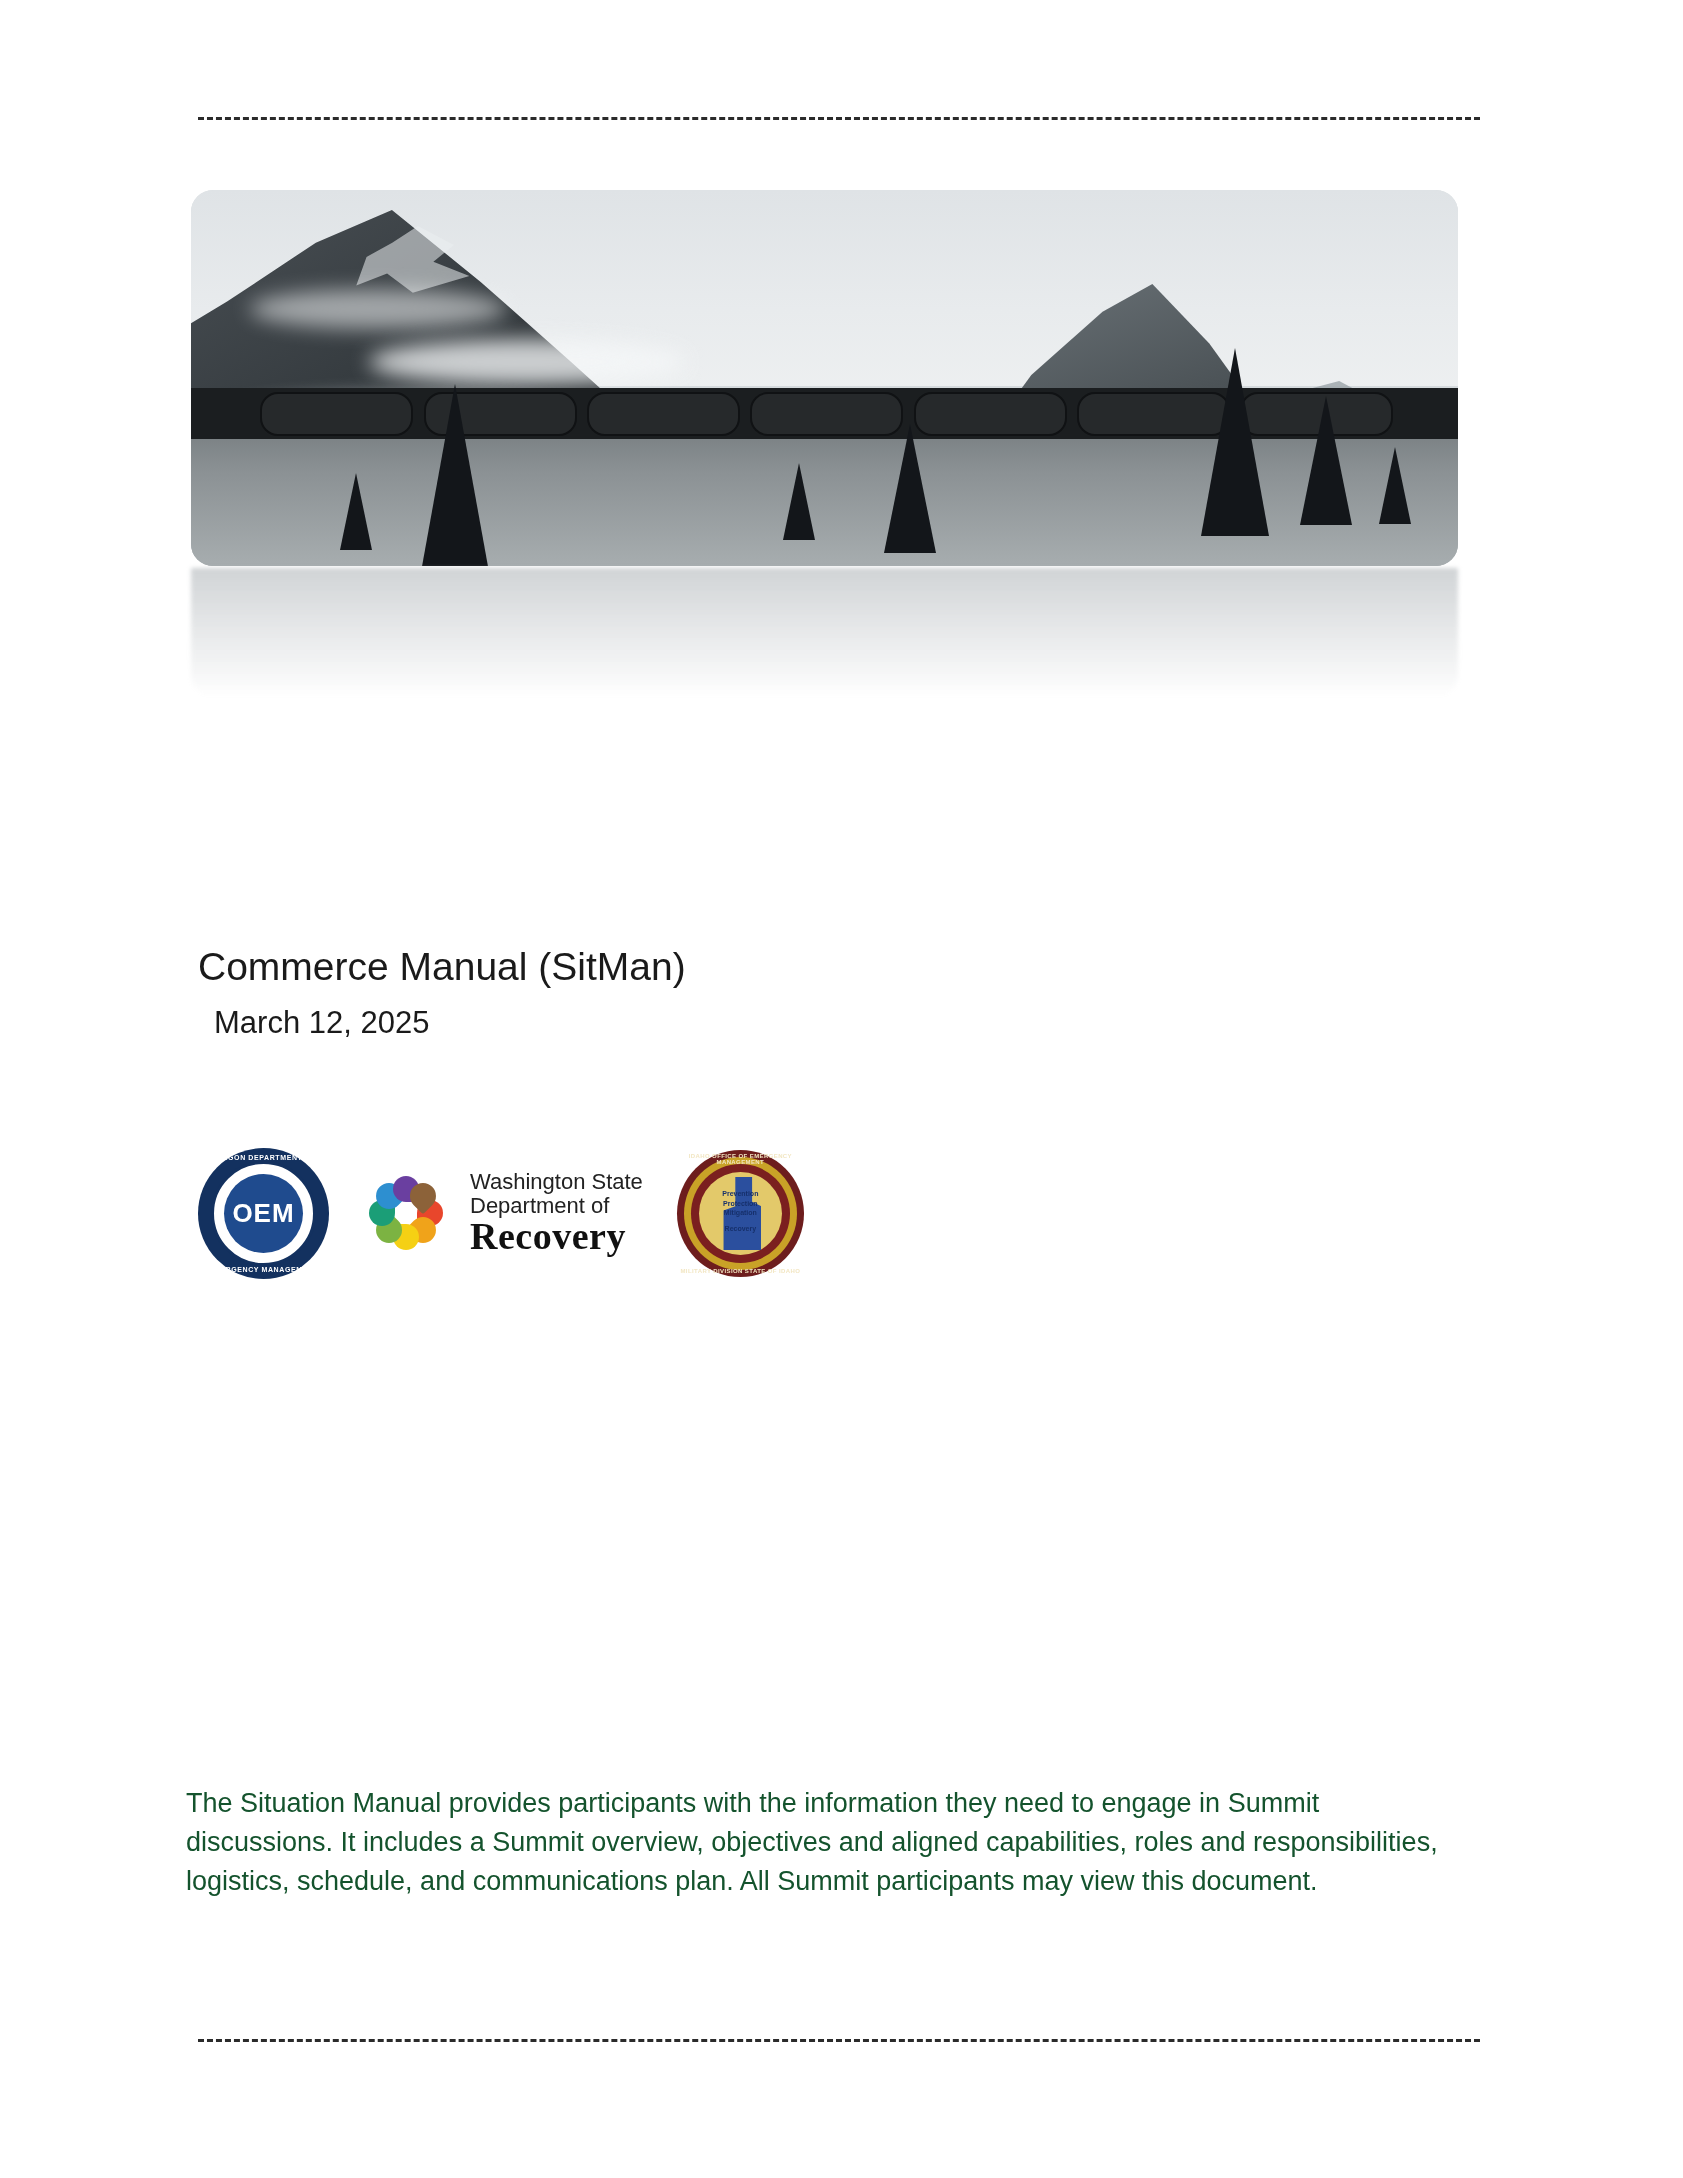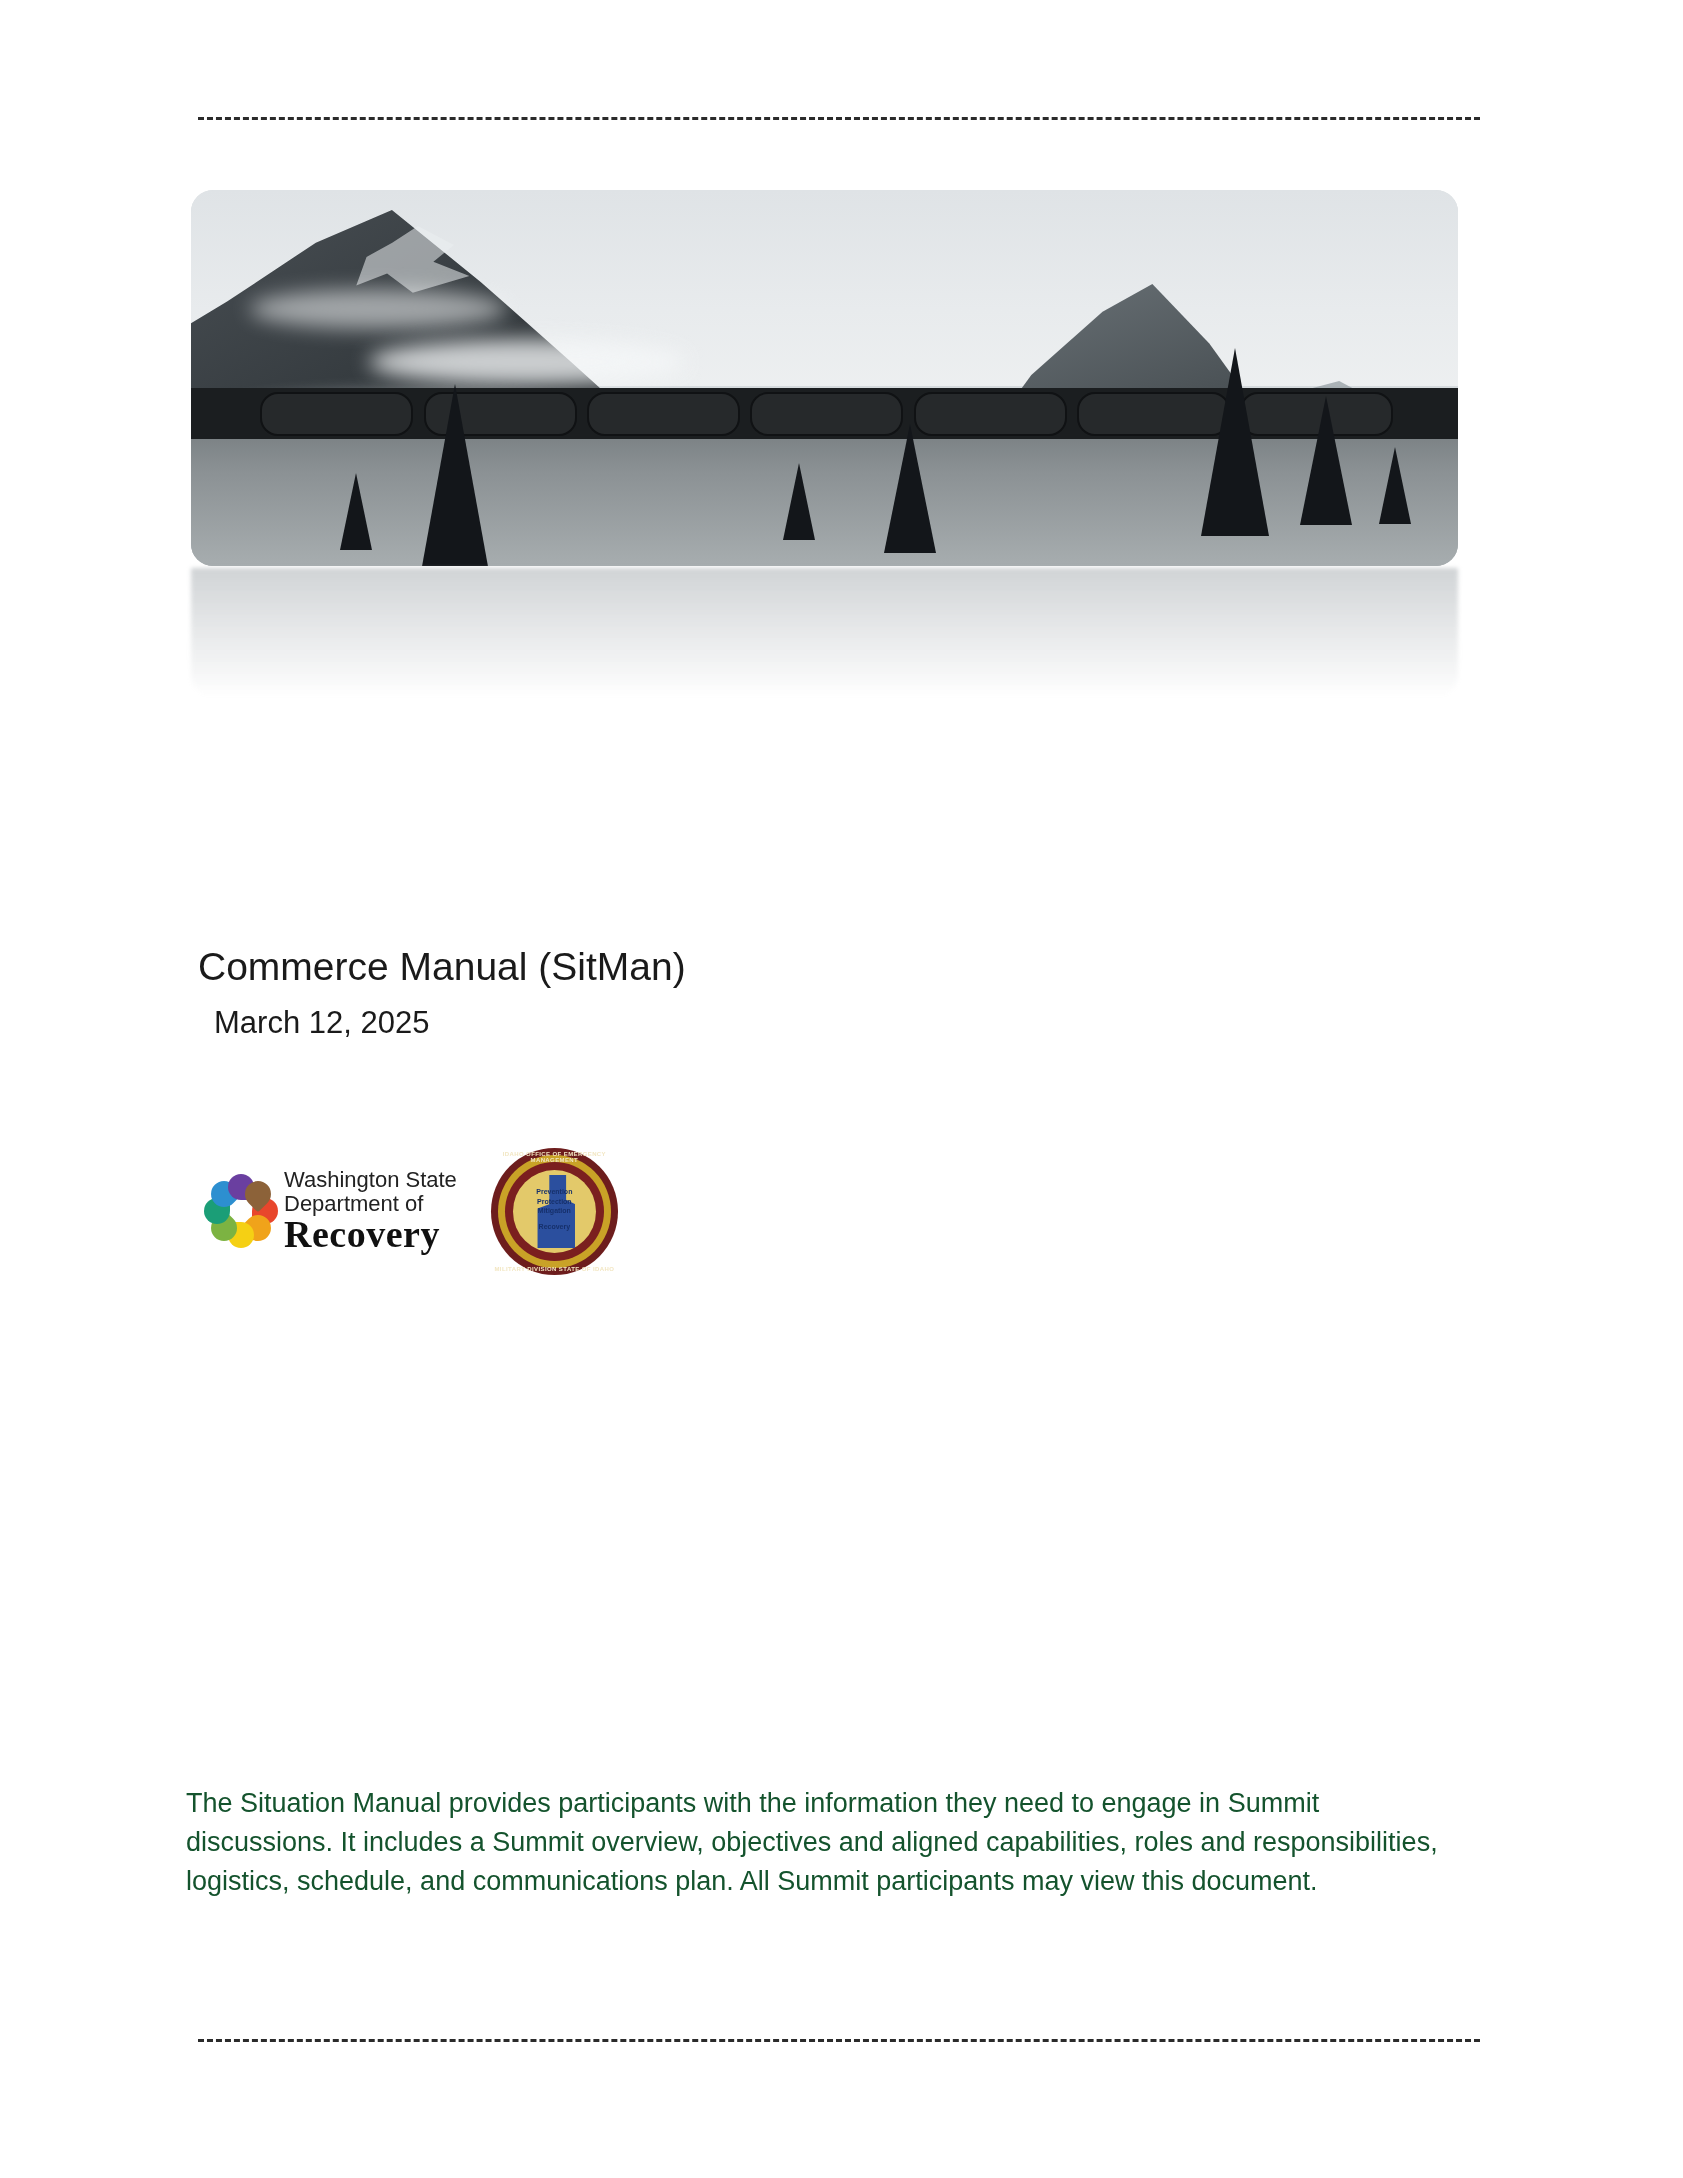--- a/index.html
+++ b/index.html
@@ -254,21 +254,21 @@
     letter-spacing: 0.6px;
     font-weight: bold;
   }
   .logo-oem .arc-top { top: 6px; }
   .logo-oem .arc-bot { bottom: 6px; }
 
   
   .logo-commerce {
     display: flex;
     align-items: center;
-    gap: 1px;
+    gap: 22px;
     justify-content: center;
   }
   .pinwheel {
     position: relative;
     width: 85px;
     height: 85px;
   }
   .pinwheel span {
     position: absolute;
     left: 50%; top: 50%;
@@ -404,20 +404,29 @@
     <div class="reflection"></div>
   </div>
 
   <div class="titles">
     <div class="doc-subtitle">Commerce Manual (SitMan)</div>
     <div class="doc-date">March 12, 2025</div>
   </div>
 
   <div class="logos">
 
+    <div class="logo-oem">
+      <div class="ring-outer"></div>
+      <div class="arc-top">OREGON DEPARTMENT OF</div>
+      <div class="arc-bot">EMERGENCY MANAGEMENT</div>
+      <div class="ring-inner"></div>
+      <div class="core">
+        <span class="oem-text">OEM</span>
+      </div>
+    </div>
 
     <div class="logo-commerce">
       <div class="pinwheel">
         <span style="background:#e8462c; transform: rotate(0deg)   translate(24px,0);"></span>
         <span style="background:#f0a31a; transform: rotate(45deg)  translate(24px,0);"></span>
         <span style="background:#f5d014; transform: rotate(90deg)  translate(24px,0);"></span>
         <span style="background:#7cb342; transform: rotate(135deg) translate(24px,0);"></span>
         <span style="background:#1b9e77; transform: rotate(180deg) translate(24px,0);"></span>
         <span style="background:#2d8fd0; transform: rotate(225deg) translate(24px,0);"></span>
         <span style="background:#6a3fa0; transform: rotate(270deg) translate(24px,0);"></span>

